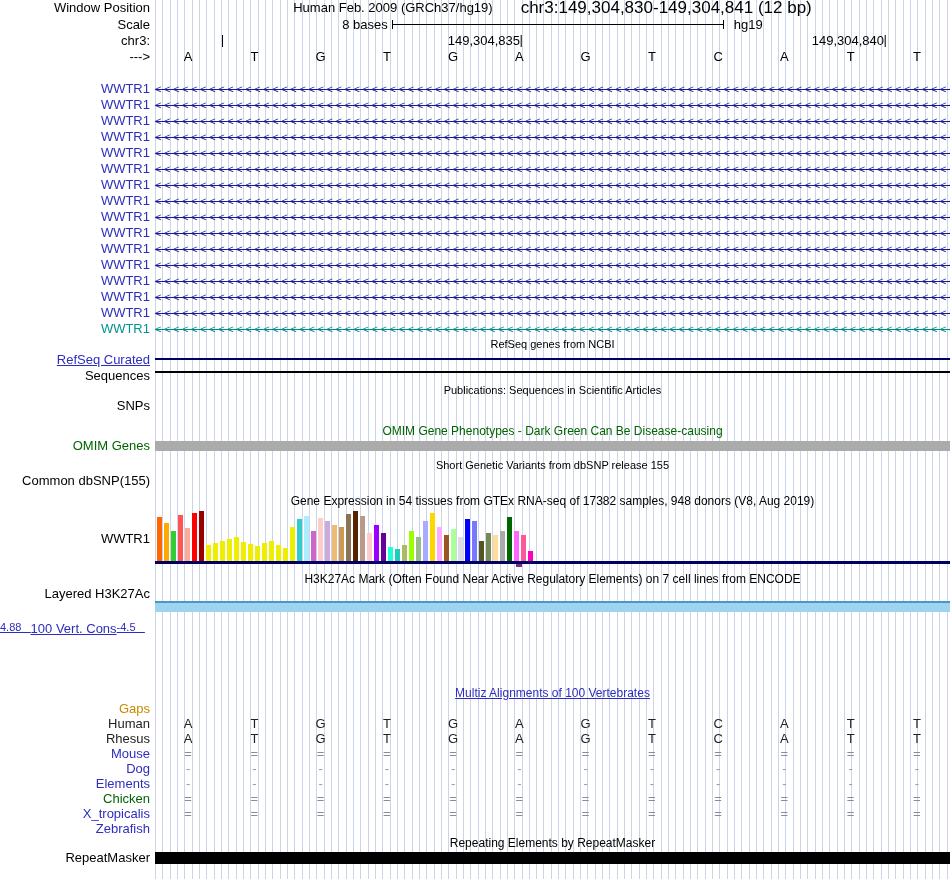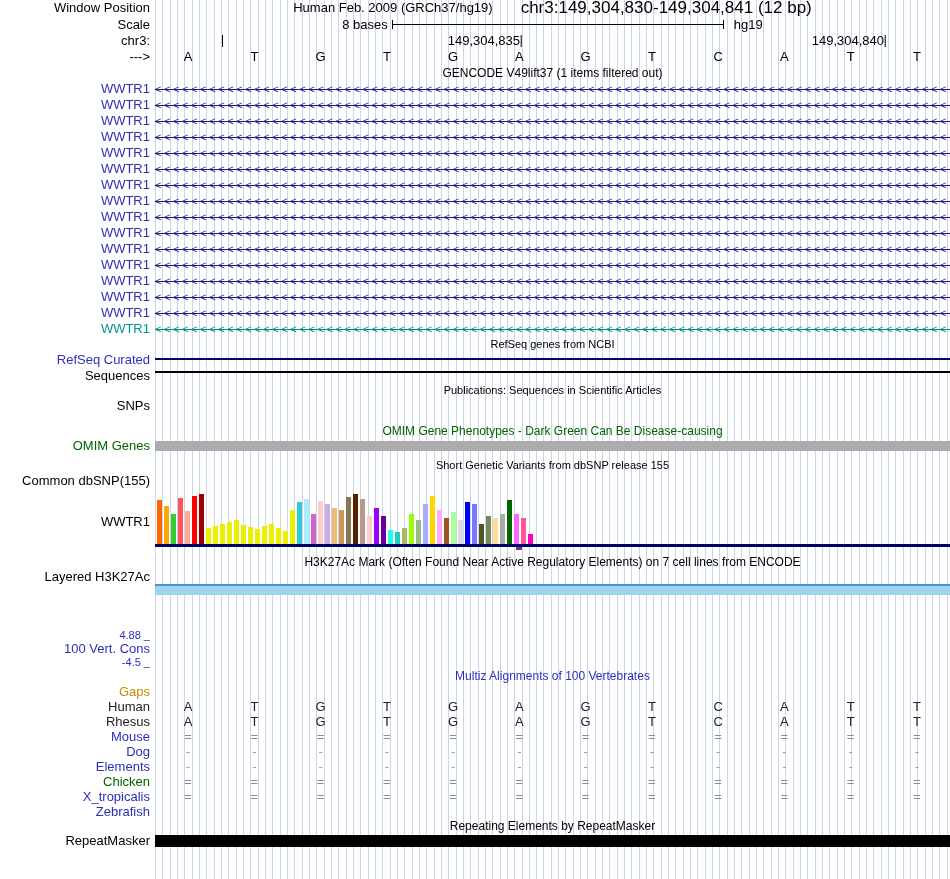--- a/index.html
+++ b/index.html
@@ -9,42 +9,42 @@
         background-image:repeating-linear-gradient(to right,rgba(160,178,214,.55) 0 1px,transparent 1px 7.33px);}
   .trow{position:relative;display:flex;z-index:1;}
   .h15{height:15px;line-height:15px;} .h16{height:16px;line-height:16px;}
   .h17{height:17px;line-height:17px;justify-content:space-between;} .h14{height:14px;line-height:14px;}
   .h11{height:11px;line-height:11px;}
   .lbl{flex:0 0 155px;width:155px;box-sizing:border-box;text-align:right;padding-right:5px;
        font-size:13px;white-space:nowrap;overflow:hidden;}
   .content{position:relative;flex:1;min-width:0;}
   .ctitle{text-align:center;font-size:12px;}
   .ctitle.sm{font-size:11px;}
-  .blue{color:#2d2dbe;} .green{color:#006400;}
+  .blue{color:#2d2dbe;text-decoration:underline;} .green{color:#006400;}
   .cells{display:flex;height:100%;}
   .cell{flex:1;text-align:center;font-size:13px;}
   .arrowline{position:absolute;inset:0;font-size:11px;letter-spacing:2.6px;
        white-space:nowrap;overflow:hidden;line-height:16px;}
   .hline{position:absolute;left:0;right:0;top:8px;height:1px;}
   .vtick{position:absolute;top:2px;width:1px;height:12px;background:#000;}
   .coordwrap{position:absolute;top:1px;display:flex;align-items:center;height:14px;
        font-size:13px;transform:translateX(-100%);}
   .coordwrap i{display:inline-block;width:1px;height:12px;background:#000;margin-left:1px;}
   .scalebar{display:inline-block;width:330px;height:9px;border-left:1px solid #000;border-right:1px solid #000;
        background:linear-gradient(#000,#000) 50% 50%/100% 1px no-repeat;margin:0 10px 0 4px;vertical-align:middle;}
   .thinline{position:absolute;left:0;right:0;height:2px;background:#000066;}
   .grayband{position:absolute;left:0;right:0;top:2px;height:10px;}
   .h3kband{position:absolute;left:0;right:0;top:0;height:11px;
        background:linear-gradient(to bottom,#4d94c9 0 2px,#9ed4f0 2px);}
   .rmbar{position:absolute;left:0;right:0;top:1px;height:12px;background:#000;}
   .gtex-baseline{position:absolute;left:0;right:0;bottom:3px;height:3px;background:#000060;}
   #gtex-bars{position:absolute;left:2px;bottom:6px;display:flex;align-items:flex-end;gap:2px;}
   .gbar{width:5px;}
   .gtex-marker{position:absolute;left:361px;bottom:0;width:6px;height:3px;background:#7a2f8f;}
-  .phy-lbl{display:flex;flex-direction:column;justify-content:flex-end;height:100%;line-height:normal;}
+  .phy-lbl{display:flex;flex-direction:row;justify-content:flex-start;height:100%;line-height:normal;}
   .phy-lbl .small{font-size:11px;}
   .p-ellipse{position:absolute;top:33px;height:8px;border:1px solid;border-radius:50%;box-sizing:border-box;}
   .p-dash{position:absolute;top:38px;width:14px;height:1px;}
   .p-square{position:absolute;top:36px;width:5px;height:5px;}
   .sp{position:relative;z-index:1;}
 </style>
 </head>
 <body>
 
 <div class="page">
@@ -95,23 +95,20 @@
         <span class="cell">T</span>
         <span class="cell">C</span>
         <span class="cell">A</span>
         <span class="cell">T</span>
         <span class="cell">T</span>
       </div>
   </div>
 
   <div class="trow h16">
     <div class="lbl"></div>
-    <div class="content">
-        <div class="ctitle">GENCODE V49lift37 (1 items filtered out)</div>
-      </div>
   </div>
 
   <div id="gencode-rows">
       <div class="trow h16">
         <div class="lbl" style="color: rgb(45, 45, 190);">WWTR1</div>
         <div class="content">
           <div class="arrowline" style="color: rgb(27, 27, 143);"><i class="hline" style="background: rgb(27, 27, 143);"></i><span>&lt;&lt;&lt;&lt;&lt;&lt;&lt;&lt;&lt;&lt;&lt;&lt;&lt;&lt;&lt;&lt;&lt;&lt;&lt;&lt;&lt;&lt;&lt;&lt;&lt;&lt;&lt;&lt;&lt;&lt;&lt;&lt;&lt;&lt;&lt;&lt;&lt;&lt;&lt;&lt;&lt;&lt;&lt;&lt;&lt;&lt;&lt;&lt;&lt;&lt;&lt;&lt;&lt;&lt;&lt;&lt;&lt;&lt;&lt;&lt;&lt;&lt;&lt;&lt;&lt;&lt;&lt;&lt;&lt;&lt;&lt;&lt;&lt;&lt;&lt;&lt;&lt;&lt;&lt;&lt;&lt;&lt;&lt;&lt;&lt;&lt;&lt;&lt;&lt;&lt;&lt;&lt;&lt;&lt;&lt;&lt;&lt;&lt;&lt;&lt;&lt;&lt;&lt;&lt;&lt;&lt;&lt;&lt;&lt;&lt;</span></div>
         </div>
       </div>
       <div class="trow h16">
@@ -259,20 +256,26 @@
         <div class="ctitle sm">Short Genetic Variants from dbSNP release 155</div>
       </div>
   </div>
   <div class="trow h16">
     <div class="lbl">Common dbSNP(155)</div>
     <div class="content"></div>
   </div>
 
   <div class="sp" style="height:4px;"></div>
 
+  <div class="trow h17">
+    <div class="lbl"></div>
+    <div class="content">
+        <div class="ctitle">Gene Expression in 54 tissues from GTEx RNA-seq of 17382 samples, 948 donors (V8, Aug 2019)</div>
+      </div>
+  </div>
   <div class="trow" style="height:57px;">
     <div class="lbl" style="line-height:57px;">WWTR1</div>
     <div class="content">
       <div class="gtex-baseline"></div>
       <div id="gtex-bars">
           <div class="gbar" style="height: 44px; background: rgb(255, 102, 0);"></div>
           <div class="gbar" style="height: 38px; background: rgb(255, 170, 0);"></div>
           <div class="gbar" style="height: 30px; background: rgb(51, 204, 51);"></div>
           <div class="gbar" style="height: 46px; background: rgb(255, 85, 85);"></div>
           <div class="gbar" style="height: 33px; background: rgb(255, 170, 153);"></div>

